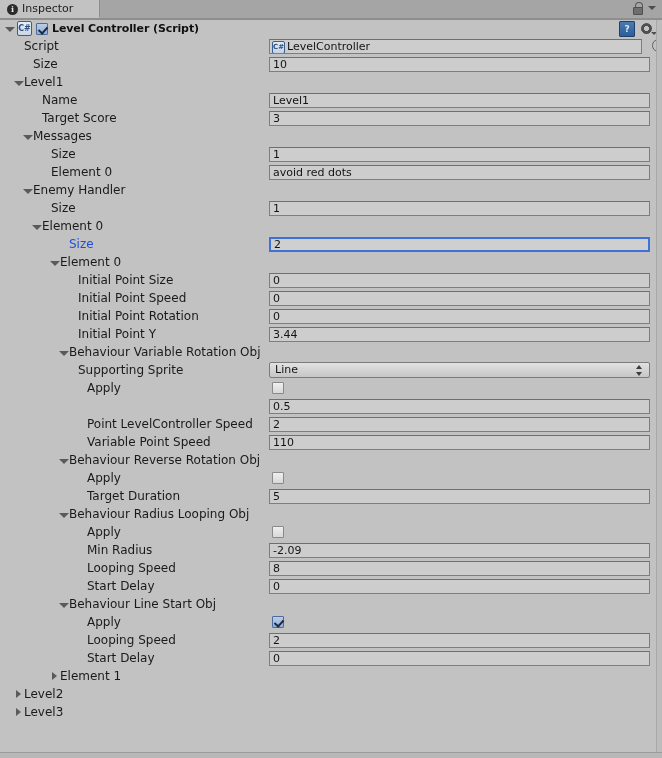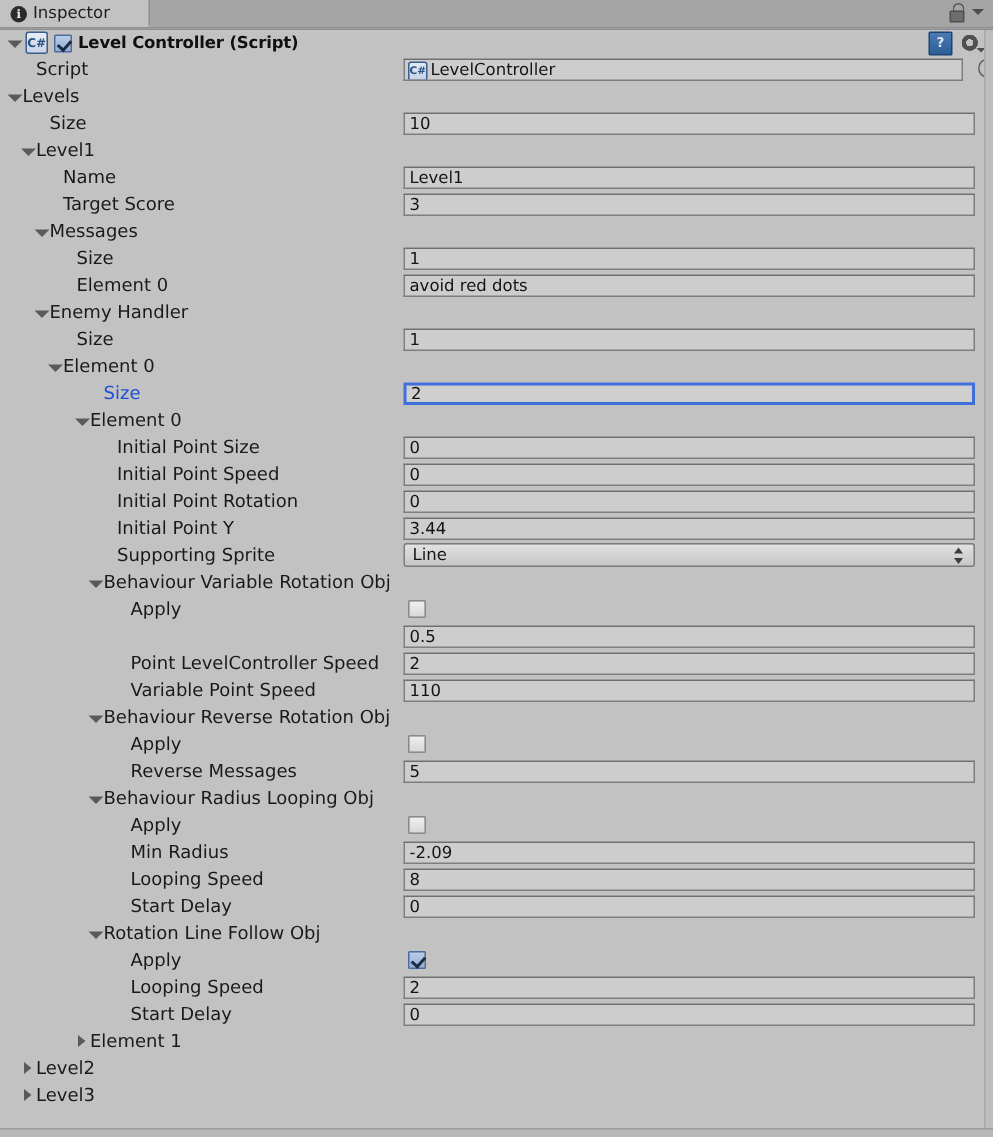--- a/index.html
+++ b/index.html
@@ -260,25 +260,20 @@
 
   <div class="rows" id="rows">
       <div class="row">
         <span style="display: inline-block; flex: 0 0 auto; width: 13px; height: 1px;"></span>
         <span class="fold none"></span>
         <span class="label">Script</span>
         <div class="field obj"><span class="objicon">C#</span><span>LevelController</span></div>
         <span class="objpicker"></span>
       </div>
       <div class="row">
-        <span style="display: inline-block; flex: 0 0 auto; width: 4px; height: 1px;"></span>
-        <span class="fold open"></span>
-        <span class="label">Levels</span>
-      </div>
-      <div class="row">
         <span style="display: inline-block; flex: 0 0 auto; width: 22px; height: 1px;"></span>
         <span class="fold none"></span>
         <span class="label">Size</span>
         <div class="field"><span>10</span></div>
       </div>
       <div class="row">
         <span style="display: inline-block; flex: 0 0 auto; width: 13px; height: 1px;"></span>
         <span class="fold open"></span>
         <span class="label">Level1</span>
       </div>
@@ -356,31 +351,31 @@
         <span class="label">Initial Point Rotation</span>
         <div class="field"><span>0</span></div>
       </div>
       <div class="row">
         <span style="display: inline-block; flex: 0 0 auto; width: 67px; height: 1px;"></span>
         <span class="fold none"></span>
         <span class="label">Initial Point Y</span>
         <div class="field"><span>3.44</span></div>
       </div>
       <div class="row">
+        <span style="display: inline-block; flex: 0 0 auto; width: 58px; height: 1px;"></span>
+        <span class="fold open"></span>
+        <span class="label">Behaviour Variable Rotation Obj</span>
+      </div>
+      <div class="row">
         <span style="display: inline-block; flex: 0 0 auto; width: 67px; height: 1px;"></span>
         <span class="fold none"></span>
         <span class="label">Supporting Sprite</span>
         <div class="dropdown"><span>Line</span><span class="dd-arrows"></span></div>
       </div>
       <div class="row">
-        <span style="display: inline-block; flex: 0 0 auto; width: 58px; height: 1px;"></span>
-        <span class="fold open"></span>
-        <span class="label">Behaviour Variable Rotation Obj</span>
-      </div>
-      <div class="row">
         <span style="display: inline-block; flex: 0 0 auto; width: 76px; height: 1px;"></span>
         <span class="fold none"></span>
         <span class="label">Apply</span>
         <span class="checkbox"></span>
       </div>
       <div class="row">
         <span style="display: inline-block; flex: 0 0 auto; width: 76px; height: 1px;"></span>
         <span class="fold none"></span>
         <div class="field"><span>0.5</span></div>
       </div>
@@ -403,21 +398,21 @@
       </div>
       <div class="row">
         <span style="display: inline-block; flex: 0 0 auto; width: 76px; height: 1px;"></span>
         <span class="fold none"></span>
         <span class="label">Apply</span>
         <span class="checkbox"></span>
       </div>
       <div class="row">
         <span style="display: inline-block; flex: 0 0 auto; width: 76px; height: 1px;"></span>
         <span class="fold none"></span>
-        <span class="label">Reverse Messages</span>
+        <span class="label">Target Duration</span>
         <div class="field"><span>5</span></div>
       </div>
       <div class="row">
         <span style="display: inline-block; flex: 0 0 auto; width: 58px; height: 1px;"></span>
         <span class="fold open"></span>
         <span class="label">Behaviour Radius Looping Obj</span>
       </div>
       <div class="row">
         <span style="display: inline-block; flex: 0 0 auto; width: 76px; height: 1px;"></span>
         <span class="fold none"></span>
@@ -438,21 +433,21 @@
       </div>
       <div class="row">
         <span style="display: inline-block; flex: 0 0 auto; width: 76px; height: 1px;"></span>
         <span class="fold none"></span>
         <span class="label">Start Delay</span>
         <div class="field"><span>0</span></div>
       </div>
       <div class="row">
         <span style="display: inline-block; flex: 0 0 auto; width: 58px; height: 1px;"></span>
         <span class="fold open"></span>
-        <span class="label">Rotation Line Follow Obj</span>
+        <span class="label">Behaviour Line Start Obj</span>
       </div>
       <div class="row">
         <span style="display: inline-block; flex: 0 0 auto; width: 76px; height: 1px;"></span>
         <span class="fold none"></span>
         <span class="label">Apply</span>
         <span class="checkbox checked"></span>
       </div>
       <div class="row">
         <span style="display: inline-block; flex: 0 0 auto; width: 76px; height: 1px;"></span>
         <span class="fold none"></span>

